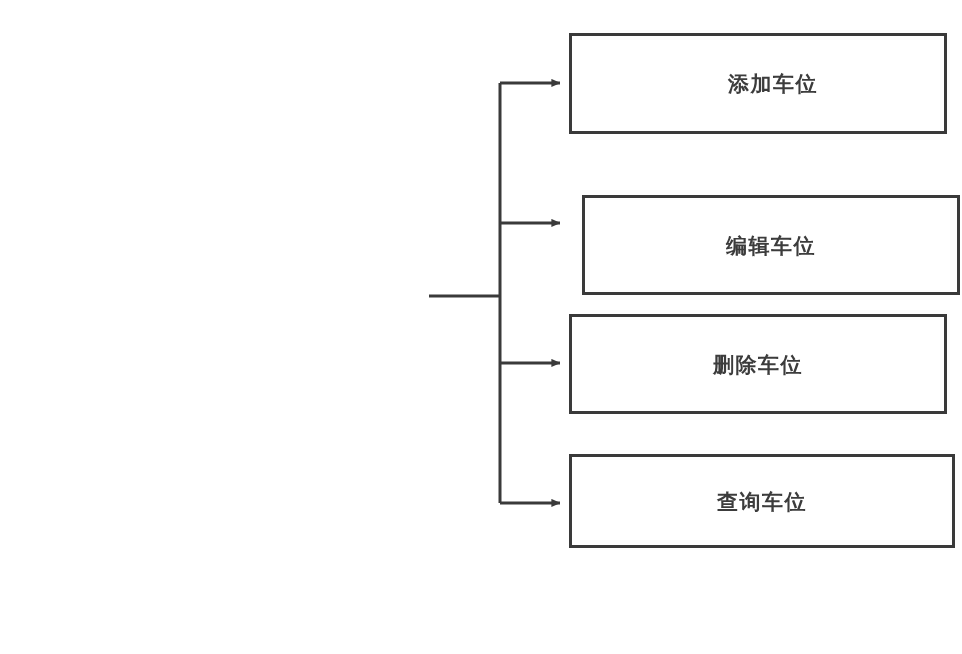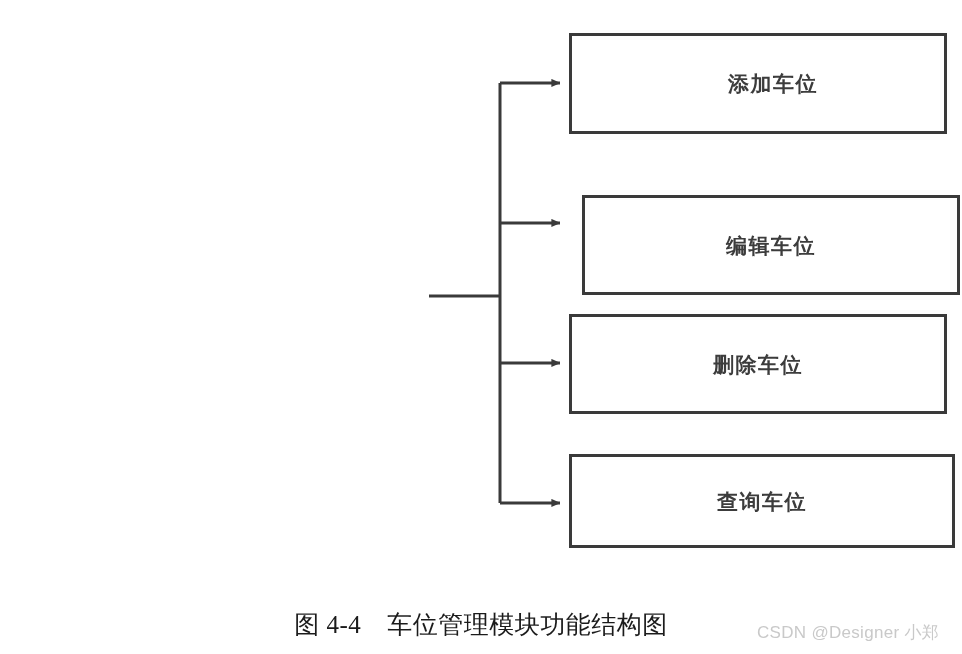--- a/index.html
+++ b/index.html
@@ -122,19 +122,15 @@
   </div>
 
   <div class="node node-leaf-2">
     <span class="node-label">删除车位</span>
   </div>
 
   <div class="node node-leaf-3">
     <span class="node-label">查询车位</span>
   </div>
 
-  <div id="caption">
-    <span class="cap-num">图 4-4</span><span>车位管理模块功能结构图</span>
-  </div>
 
-  <div id="watermark">CSDN @Designer 小郑</div>
 
 </div>
 
 </body></html>

